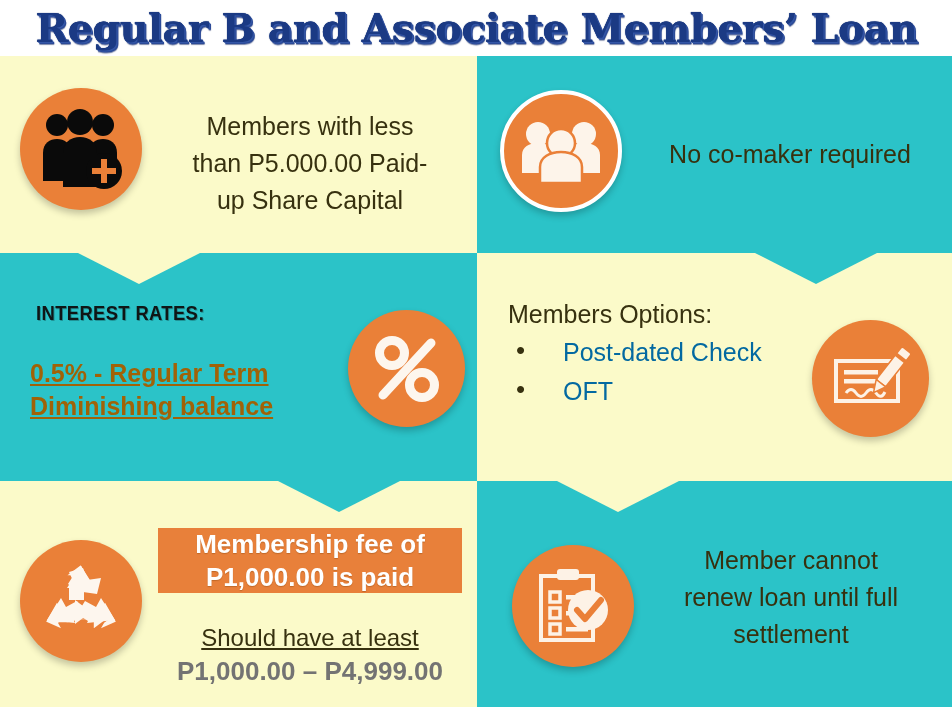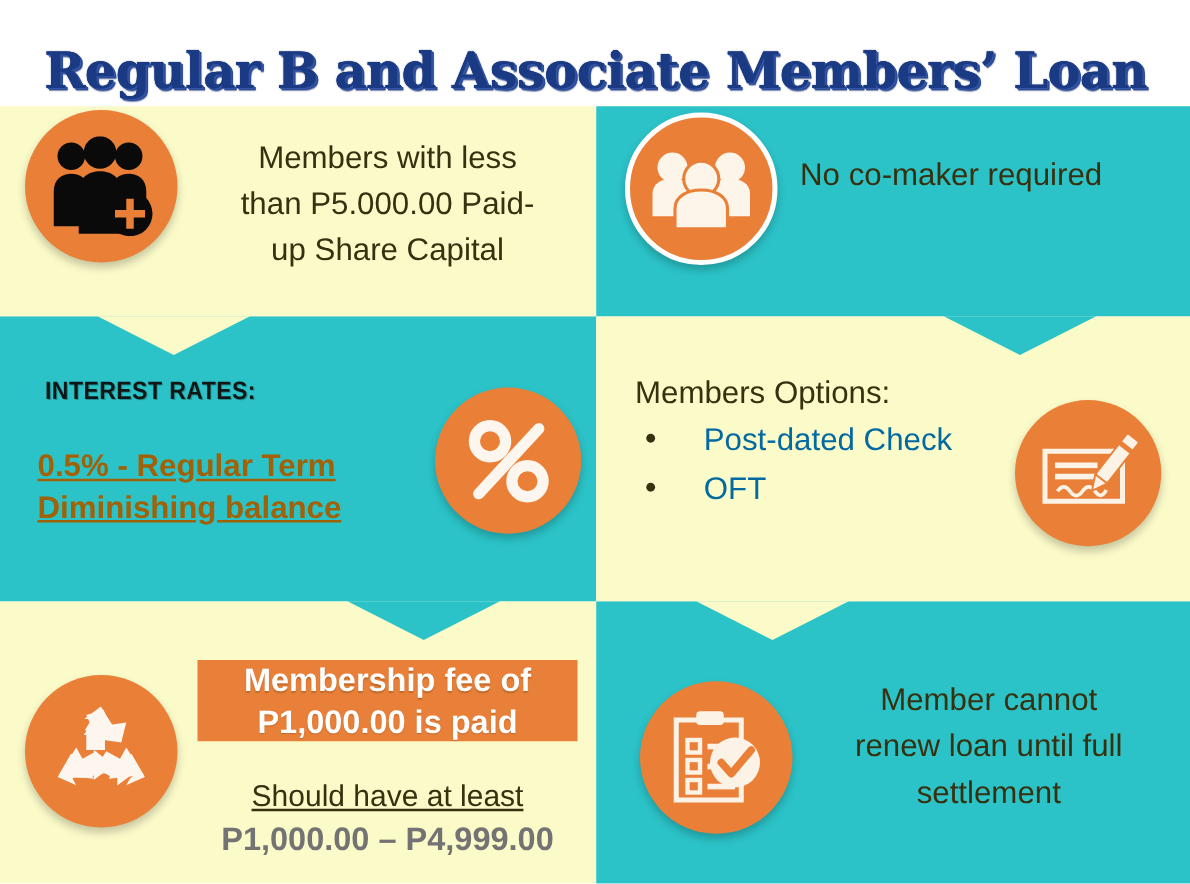--- a/index.html
+++ b/index.html
@@ -22,21 +22,20 @@
   
   .title-band {
     position: absolute;
     left: 0; top: 0;
     width: 952px; height: 56px;
     background: #ffffff;
     display: flex;
     align-items: center;
     justify-content: center;
     z-index: 40;
-    margin-top: 29px;
   }
   .title-text {
     font-family: "DejaVu Serif", "Liberation Serif", serif;
     font-weight: bold;
     font-size: 40px;
     line-height: 44px;
     letter-spacing: -0.5px;
     color: #1b3a84;
     white-space: nowrap;
     transform: scaleX(0.99);
@@ -234,21 +233,21 @@
   <div class="icon-circle ringed" style="left:500px; top:90px; width:122px; height:122px;">
     <svg width="86" height="68" viewBox="0 0 86 68" aria-hidden="true">
       <circle cx="20" cy="17" r="12" fill="#fdf4ea"></circle>
       <path d="M4 56 L4 38 C4 30 11 26 20 26 C29 26 36 30 36 38 L36 56 Z" fill="#fdf4ea"></path>
       <circle cx="66" cy="17" r="12" fill="#fdf4ea"></circle>
       <path d="M50 56 L50 38 C50 30 57 26 66 26 C75 26 82 30 82 38 L82 56 Z" fill="#fdf4ea"></path>
       <circle cx="43" cy="26" r="14" fill="#fdf4ea" stroke="#ea8038" stroke-width="2.5"></circle>
       <path d="M22 66 L22 50 C22 40 32 35 43 35 C54 35 64 40 64 50 L64 66 Z" fill="#fdf4ea" stroke="#ea8038" stroke-width="2.5"></path>
     </svg>
   </div>
-  <div class="txt body-text" style="left:640px; top:122px; width:300px;">
+  <div class="txt body-text" style="left:640px; top:136px; width:300px;text-align:center;">
     <div>No co-maker required</div>
   </div>
 
   <div class="txt heading-cond" style="left:36px; top:302px;">INTEREST RATES:</div>
   <div class="txt rate-text" style="left:30px; top:357px; width:330px;">
     <div>0.5% - Regular Term</div>
     <div>Diminishing balance</div>
   </div>
   <div class="icon-circle" style="left:348px; top:310px; width:117px; height:117px;">
     <svg width="76" height="76" viewBox="0 0 76 76" aria-hidden="true">

